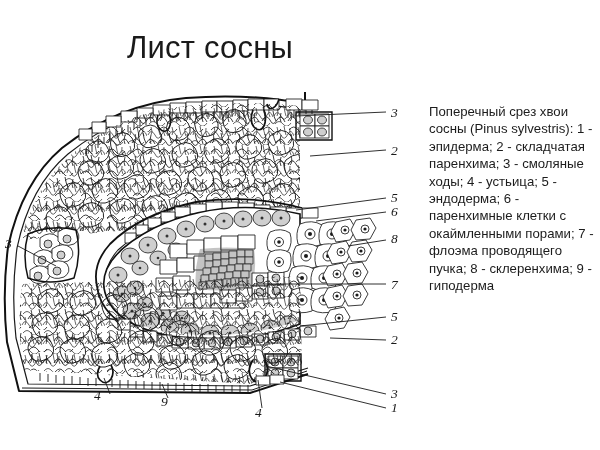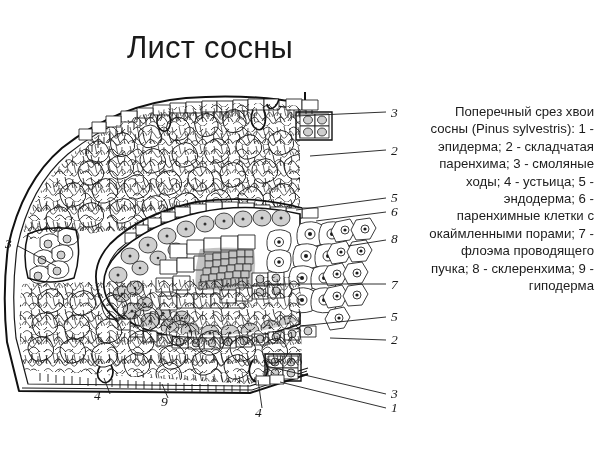--- a/index.html
+++ b/index.html
@@ -50,21 +50,21 @@
   }
   #caption {
     position: absolute;
     left: 429px;
     top: 103px;
     width: 165px;
     font-family: "Liberation Sans", sans-serif;
     font-size: 13.2px;
     line-height: 17.4px;
     color: #1c1c1c;
-    text-align: right;
+    text-align: left;
     word-wrap: break-word;
   }
   .leader {
     stroke: #1a1a1a;
     stroke-width: 0.9;
     fill: none;
   }
   .lbl {
     font-family: "Liberation Serif", serif;
     font-style: italic;

